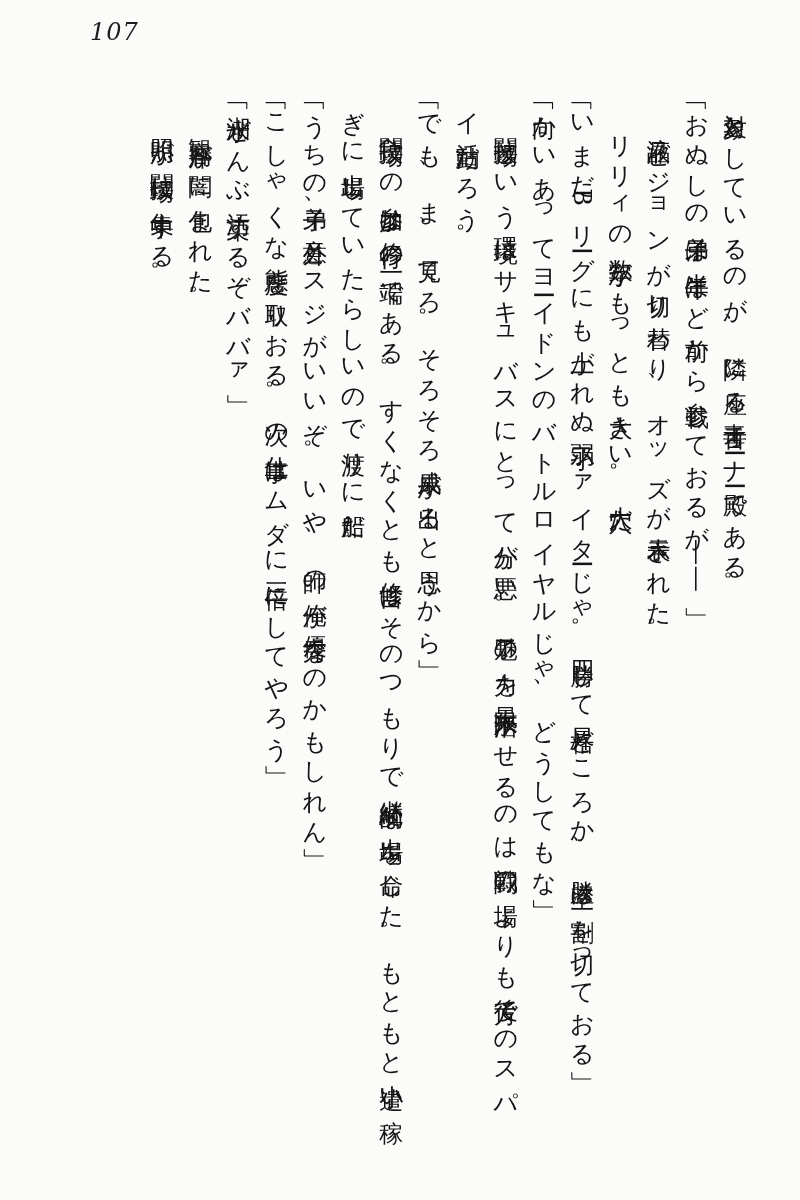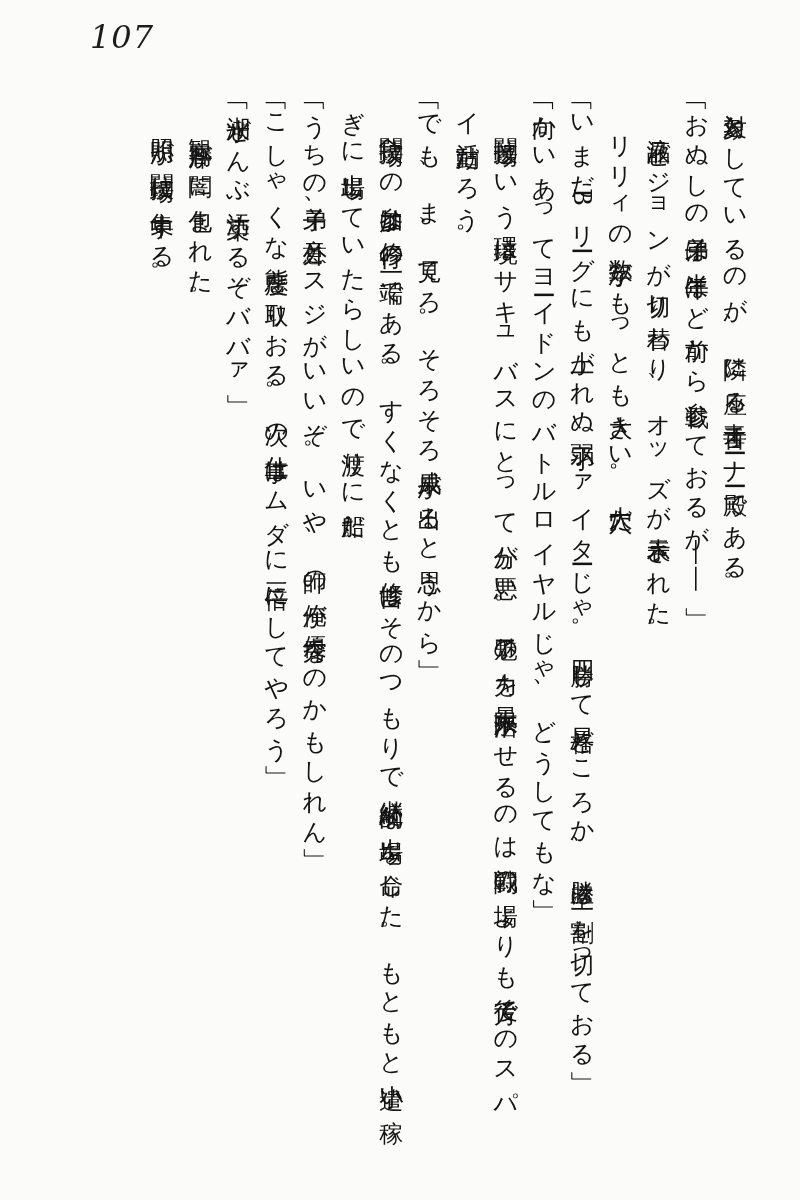--- a/index.html
+++ b/index.html
@@ -17,21 +17,21 @@
     position: relative;
     width: 800px;
     height: 1200px;
     background: #fbfbf9;
     color: #161616;
   }
   .page-number {
     position: absolute;
     top: 18px;
     left: 90px;
-    font-size: 32px;
+    font-size: 24px;
     font-style: italic;
     letter-spacing: 1px;
     color: #1d1d1d;
     font-family: "DejaVu Serif", "Liberation Serif", serif;
   }
   .text-body {
     position: absolute;
     top: 95px;
     right: 46px;
     height: 1020px;

